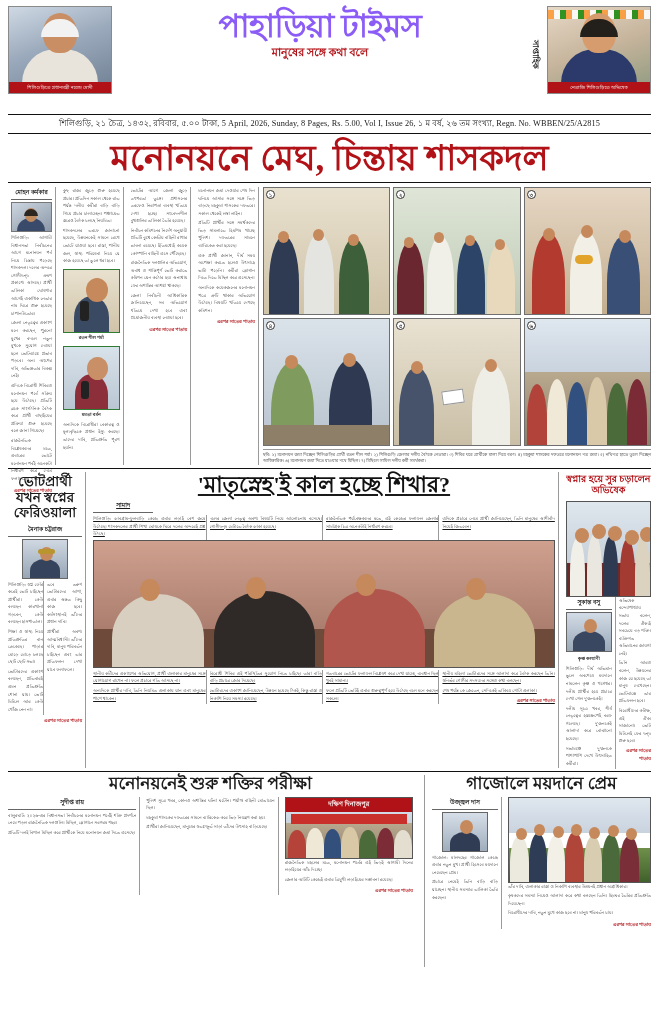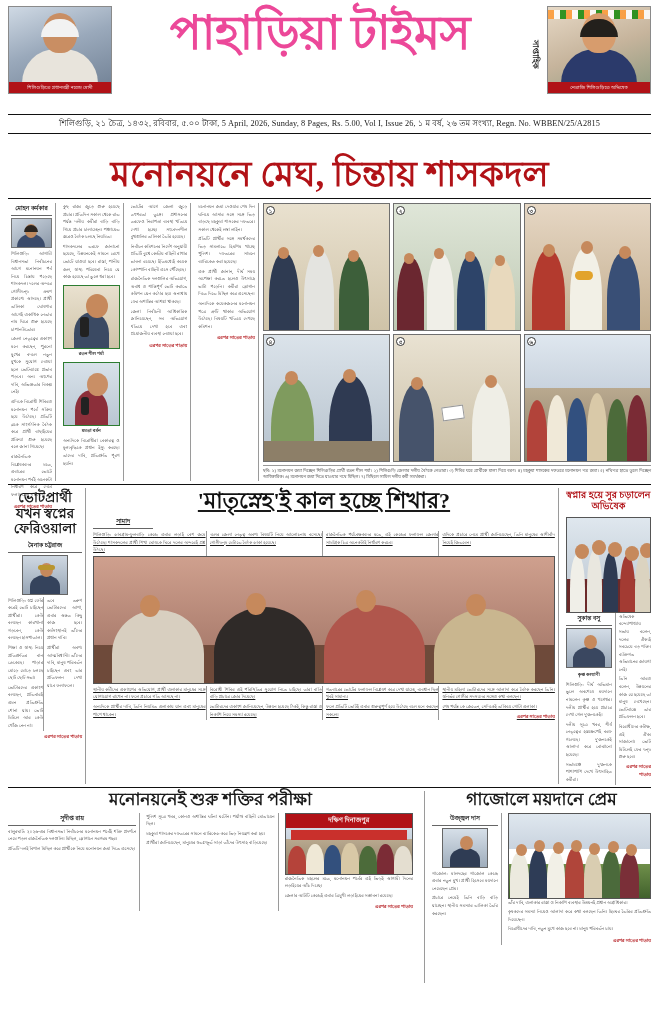--- a/index.html
+++ b/index.html
@@ -53,24 +53,24 @@
     background:#b11217; color:#fff; font-size:4.6px; line-height:11px;
     text-align:center; letter-spacing:.1px; white-space:nowrap; overflow:hidden;
   }
   .title-wrap {
     flex: 1 1 auto;
     text-align: center;
     padding-top: 4px;
   }
   .paper-title {
     font-family: "Liberation Serif", serif;
-    font-size: 47px;
+    font-size: 32px;
     line-height: 1.02;
     font-weight: 700;
-    color: #ec4899;
+    color: #8b5cf6;
     letter-spacing: -0.5px;
     white-space: nowrap;
   }
   .paper-tagline {
     font-size: 11px;
     font-weight: 700;
     color: #b11217;
     margin-top: 1px;
   }
   .ph-portrait.right {
@@ -103,21 +103,20 @@
 
   
   .banner {
     text-align: center;
     font-size: 35px;
     font-weight: 700;
     color: #b11217;
     padding: 7px 0 6px;
     line-height: 1;
     border-bottom: 1.4px solid #111;
-    margin-top: 16px;
   }
 
   
   .col-text {
     font-size: 4.4px;
     line-height: 1.72;
     text-align: justify;
     color: #2a2a2a;
     overflow: hidden;
   }
@@ -308,20 +307,21 @@
 
   <div class="masthead">
     <div class="ph-portrait">
       <div class="body"></div>
         <div class="face"></div>
         <div class="hair"></div>
       <div class="cap">শিলিগুড়িতে প্রধানমন্ত্রী নরেন্দ্র মোদী</div>
     </div>
     <div class="title-wrap">
       <div class="paper-title">পাহাড়িয়া টাইমস</div>
+      <div class="paper-tagline">মানুষের সঙ্গে কথা বলে</div>
     </div>
     <div class="side-label">সাপ্তাহিক</div>
     <div class="ph-portrait right">
       <div class="flagrow"></div>
       <div class="body"></div>
         <div class="face"></div>
         <div class="hair"></div>
       <div class="cap">নেতাজি শিলিগুড়িতে অভিষেক</div>
     </div>
   </div>

